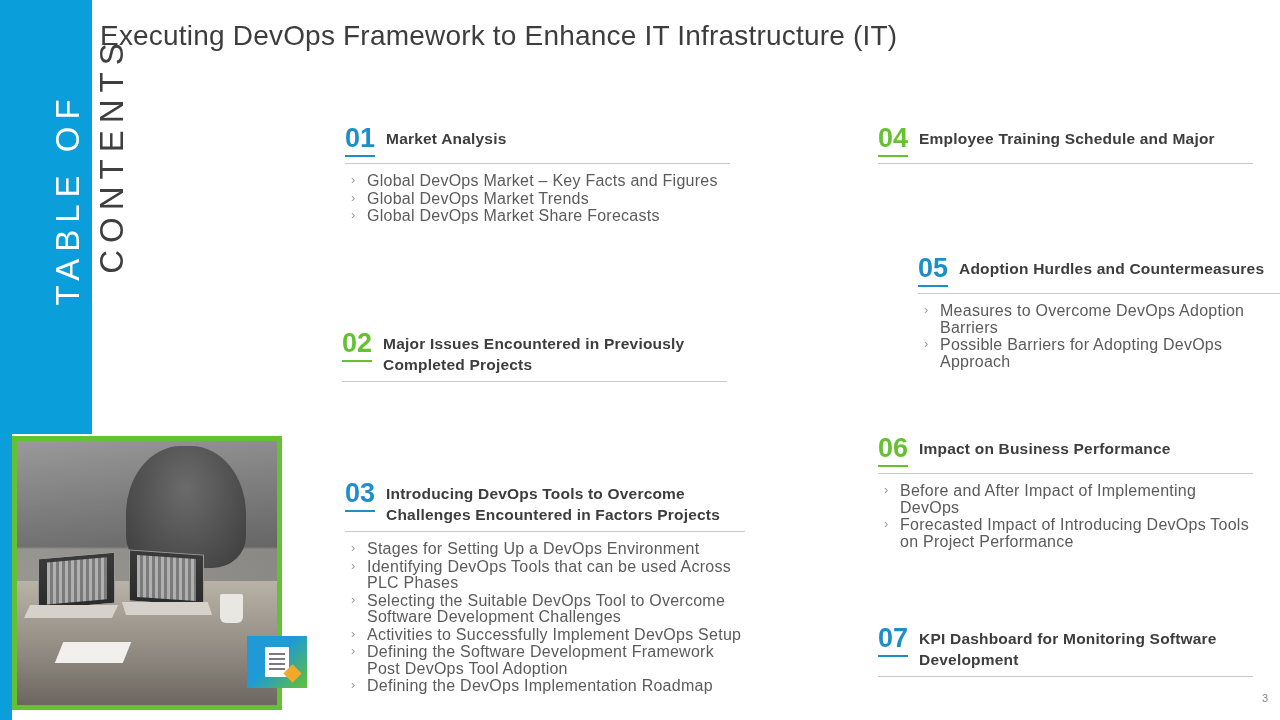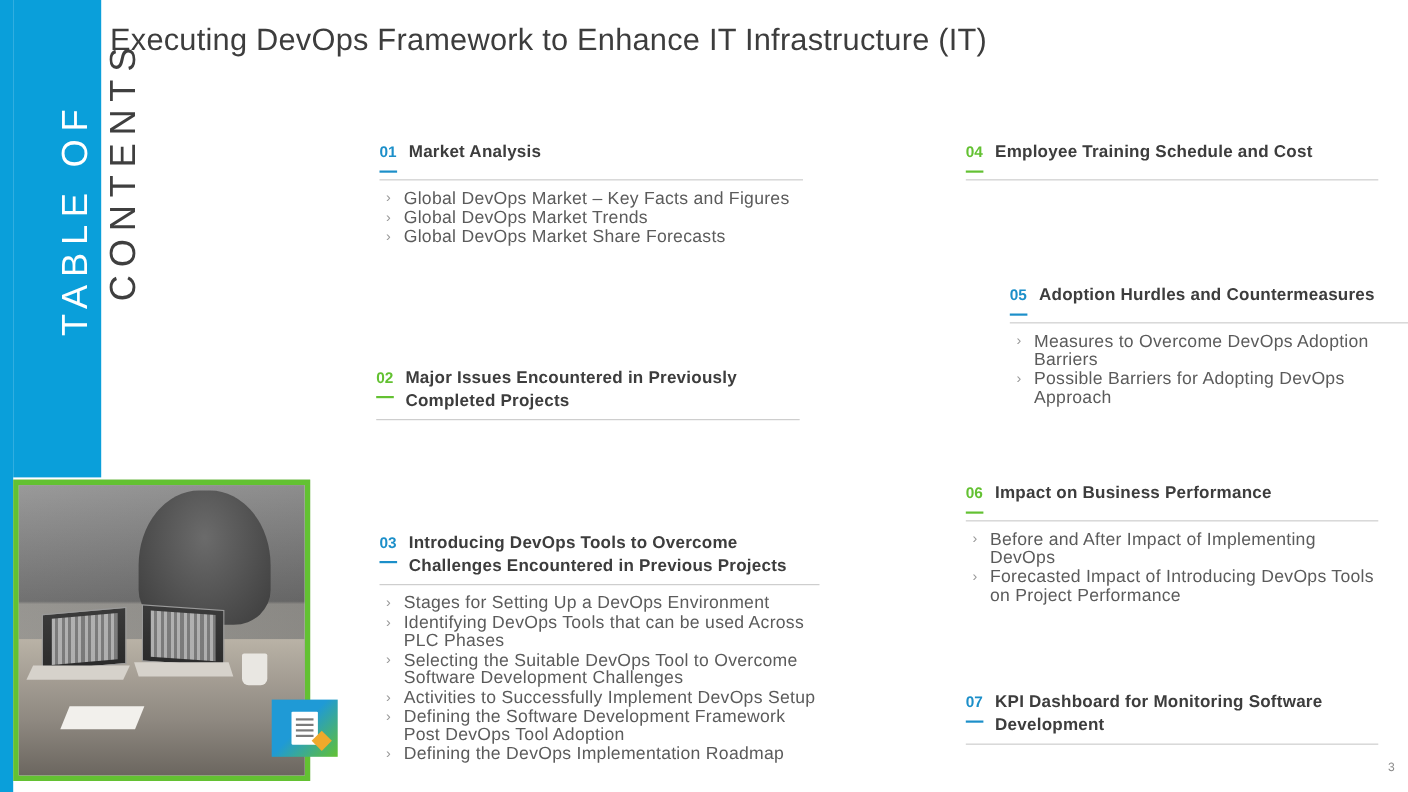--- a/index.html
+++ b/index.html
@@ -184,21 +184,21 @@
   
   .toc-entry {
     position: absolute;
   }
   .toc-head {
     display: flex;
     align-items: flex-start;
     gap: 11px;
   }
   .toc-num {
-    font-size: 14px;
+    font-size: 27px;
     font-weight: 700;
     line-height: 25px;
     padding-bottom: 4px;
     flex: 0 0 auto;
   }
   .toc-num.blue  { color: #1c8fc9; border-bottom: 2px solid #1c8fc9; }
   .toc-num.green { color: #63c132; border-bottom: 2px solid #63c132; }
   .toc-title {
     font-size: 15.5px;
     font-weight: 700;
@@ -304,37 +304,37 @@
   <div class="toc-head">
     <div class="toc-num green">02</div>
     <div class="toc-title">Major Issues Encountered in Previously Completed Projects</div>
   </div>
   <div class="toc-rule"></div>
 </div>
 
 <div class="toc-entry" id="entry-03">
   <div class="toc-head">
     <div class="toc-num blue">03</div>
-    <div class="toc-title">Introducing DevOps Tools to Overcome Challenges Encountered in Previous Projects</div>
+    <div class="toc-title">Introducing DevOps Tools to Overcome Challenges Encountered in Factors Projects</div>
   </div>
   <div class="toc-rule"></div>
   <ul class="toc-list">
     <li>Stages for Setting Up a DevOps Environment</li>
     <li>Identifying DevOps Tools that can be used Across PLC Phases</li>
     <li>Selecting the Suitable DevOps Tool to Overcome Software Development Challenges</li>
     <li>Activities to Successfully Implement DevOps Setup</li>
     <li>Defining the Software Development Framework Post DevOps Tool Adoption</li>
     <li>Defining the DevOps Implementation Roadmap</li>
   </ul>
 </div>
 
 <div class="toc-entry" id="entry-04">
   <div class="toc-head">
     <div class="toc-num green">04</div>
-    <div class="toc-title">Employee Training Schedule and Cost</div>
+    <div class="toc-title">Employee Training Schedule and Major</div>
   </div>
   <div class="toc-rule"></div>
 </div>
 
 <div class="toc-entry" id="entry-05">
   <div class="toc-head">
     <div class="toc-num blue">05</div>
     <div class="toc-title">Adoption Hurdles and Countermeasures</div>
   </div>
   <div class="toc-rule"></div>

